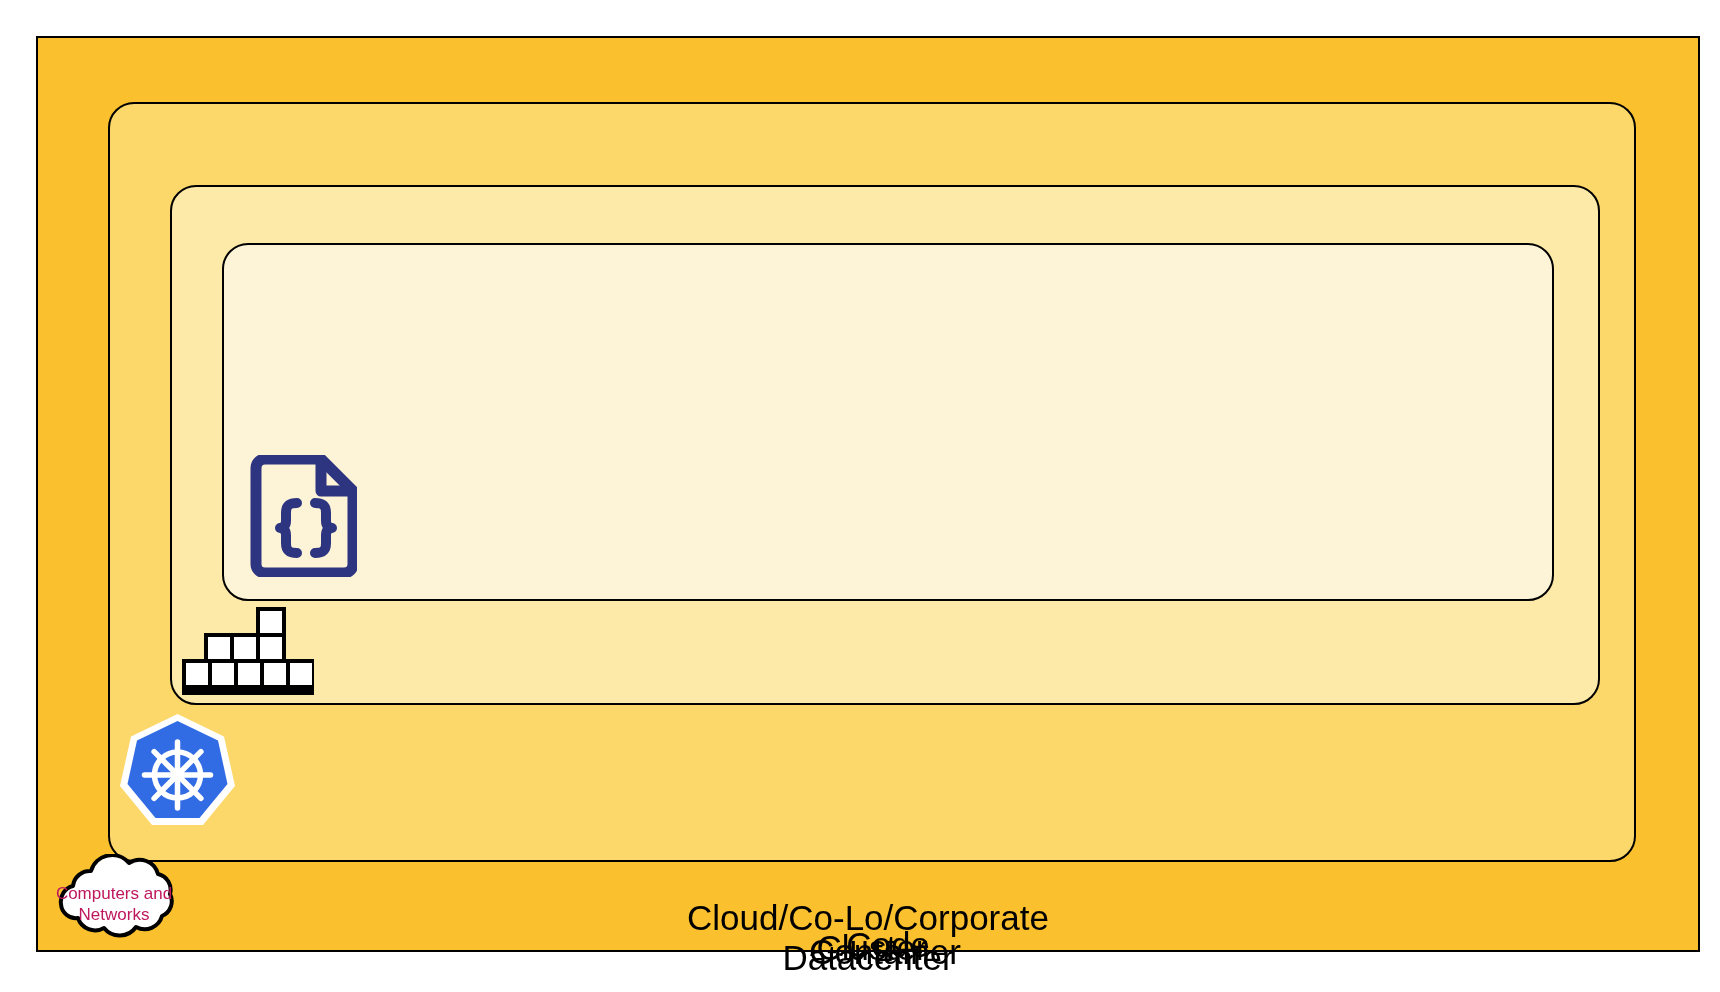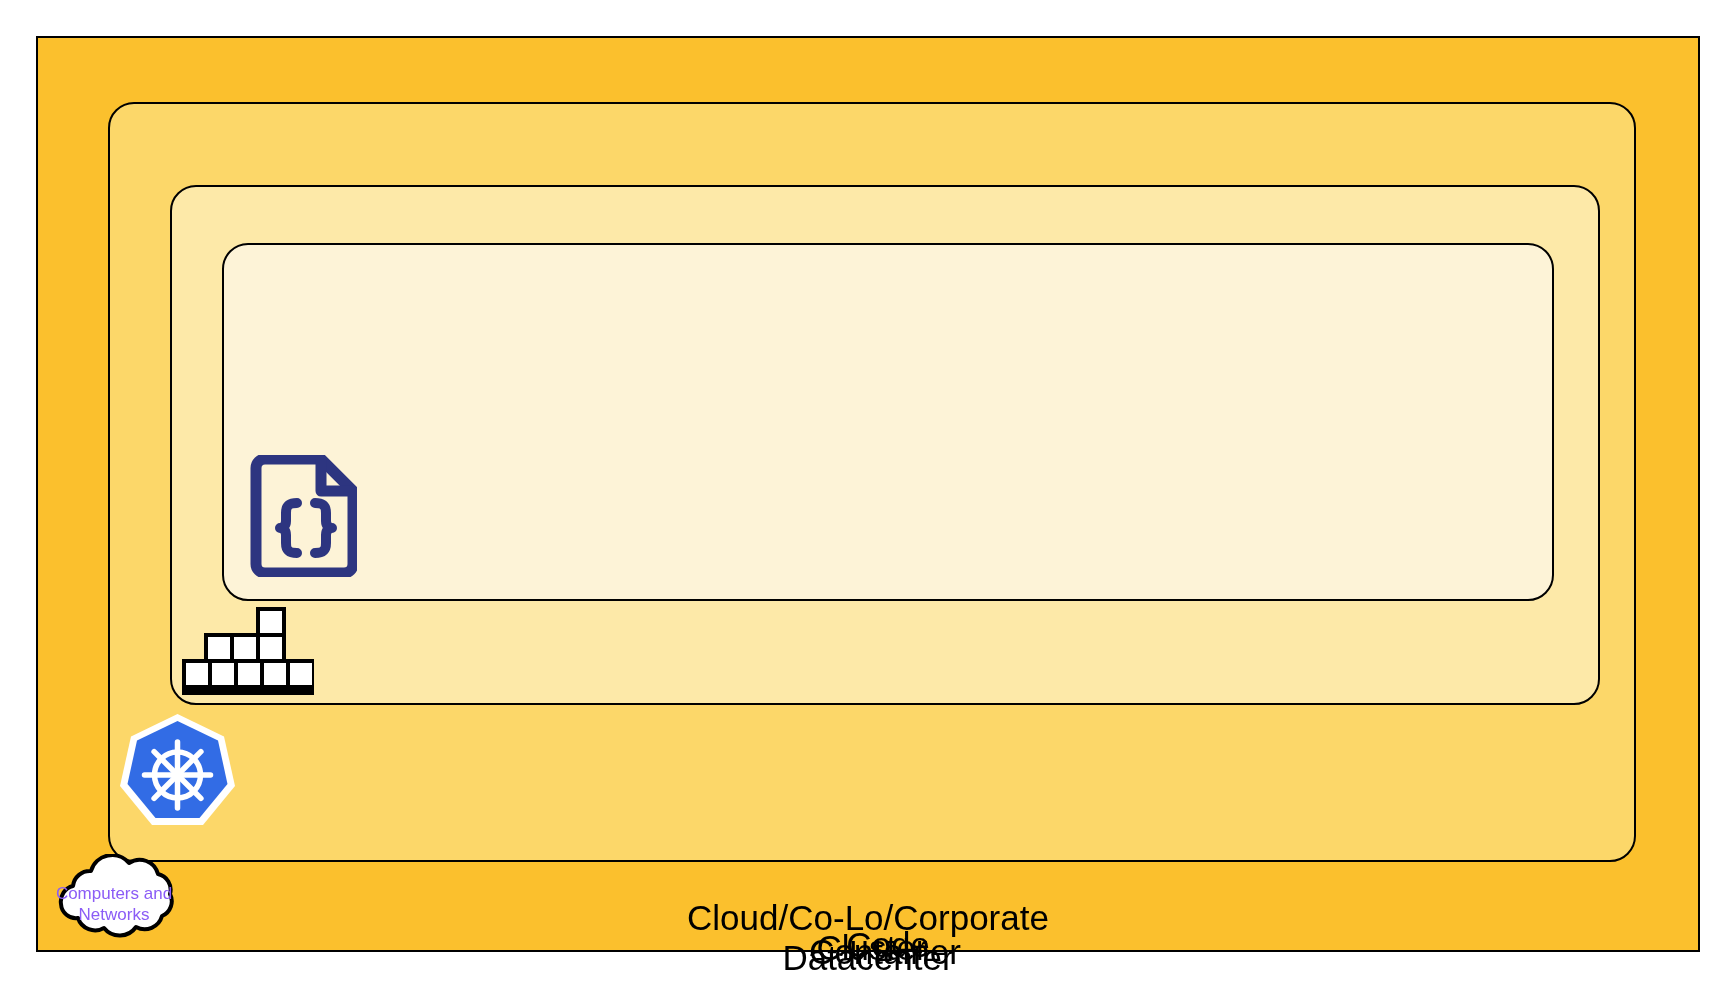--- a/index.html
+++ b/index.html
@@ -119,21 +119,21 @@
     left: 0;
     top: 0;
     width: 150px;
     height: 100px;
     display: flex;
     align-items: center;
     justify-content: center;
     text-align: center;
     font-size: 17px;
     line-height: 21px;
-    color: #8b5cf6;
+    color: #be185d;
     white-space: pre-line;
     user-select: none;
     pointer-events: none;
   }
 </style>
 </head>
 <body>
 
 <div id="canvas">
 

